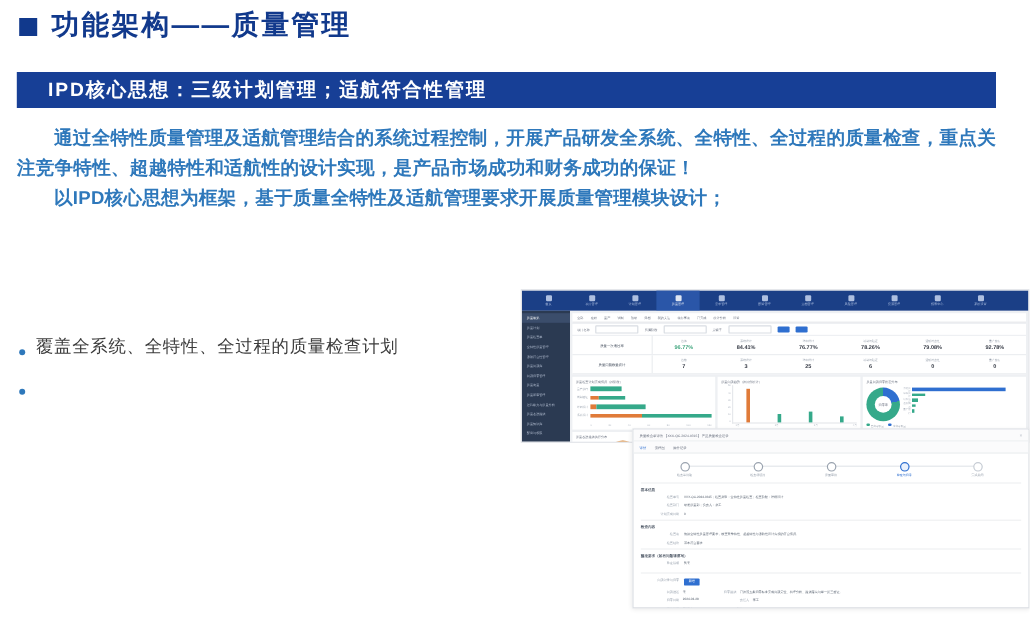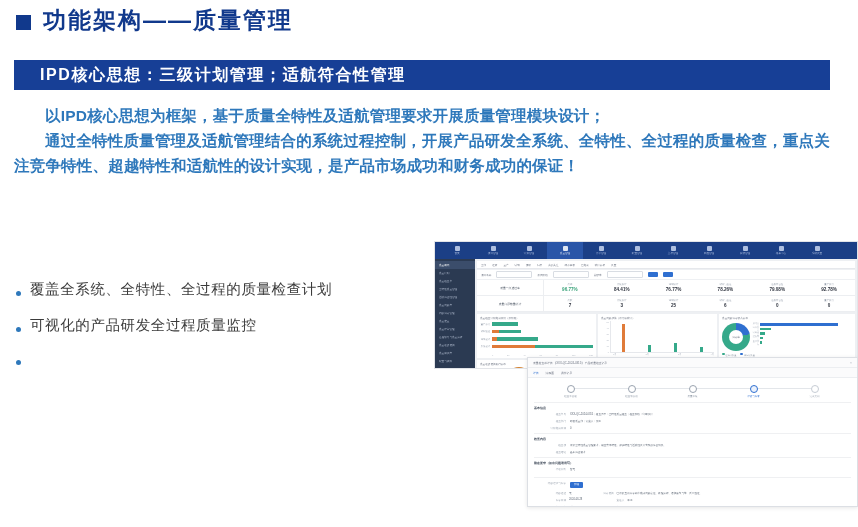--- a/index.html
+++ b/index.html
@@ -251,32 +251,28 @@
   <div class="title-row">
     <div class="title-marker"></div>
     <div class="title-text">功能架构——质量管理</div>
   </div>
 
   <div class="banner">
     <div class="banner-text">IPD核心思想：三级计划管理；适航符合性管理</div>
   </div>
 
   <div class="body-copy">
+    <p class="indent">通过全特性质量管理及适航管理结合的系统过程控制，开展产品研发全系统、全特性、全过程的质量检查，重点关注竞争特性、超越特性和适航性的设计实现，是产品市场成功和财务成功的保证！</p>
     <p class="indent">以IPD核心思想为框架，基于质量全特性及适航管理要求开展质量管理模块设计；</p>
-    <p class="indent">通过全特性质量管理及适航管理结合的系统过程控制，开展产品研发全系统、全特性、全过程的质量检查，重点关注竞争特性、超越特性和适航性的设计实现，是产品市场成功和财务成功的保证！</p>
   </div>
 
   <div class="bullets">
     <div class="bullet-item">
       <div class="bullet-dot"></div>
       <div class="bullet-label">覆盖全系统、全特性、全过程的质量检查计划</div>
-    </div>
-    <div class="bullet-item">
-      <div class="bullet-dot"></div>
-      <div class="bullet-label">可视化的产品研发全过程质量监控</div>
     </div>
     <div class="bullet-item">
       <div class="bullet-dot"></div>
     </div>
   </div>
 
   <div class="mock-dash">
 
     <div class="dash-topnav" id="topnav">
         <div class="nav-item">

